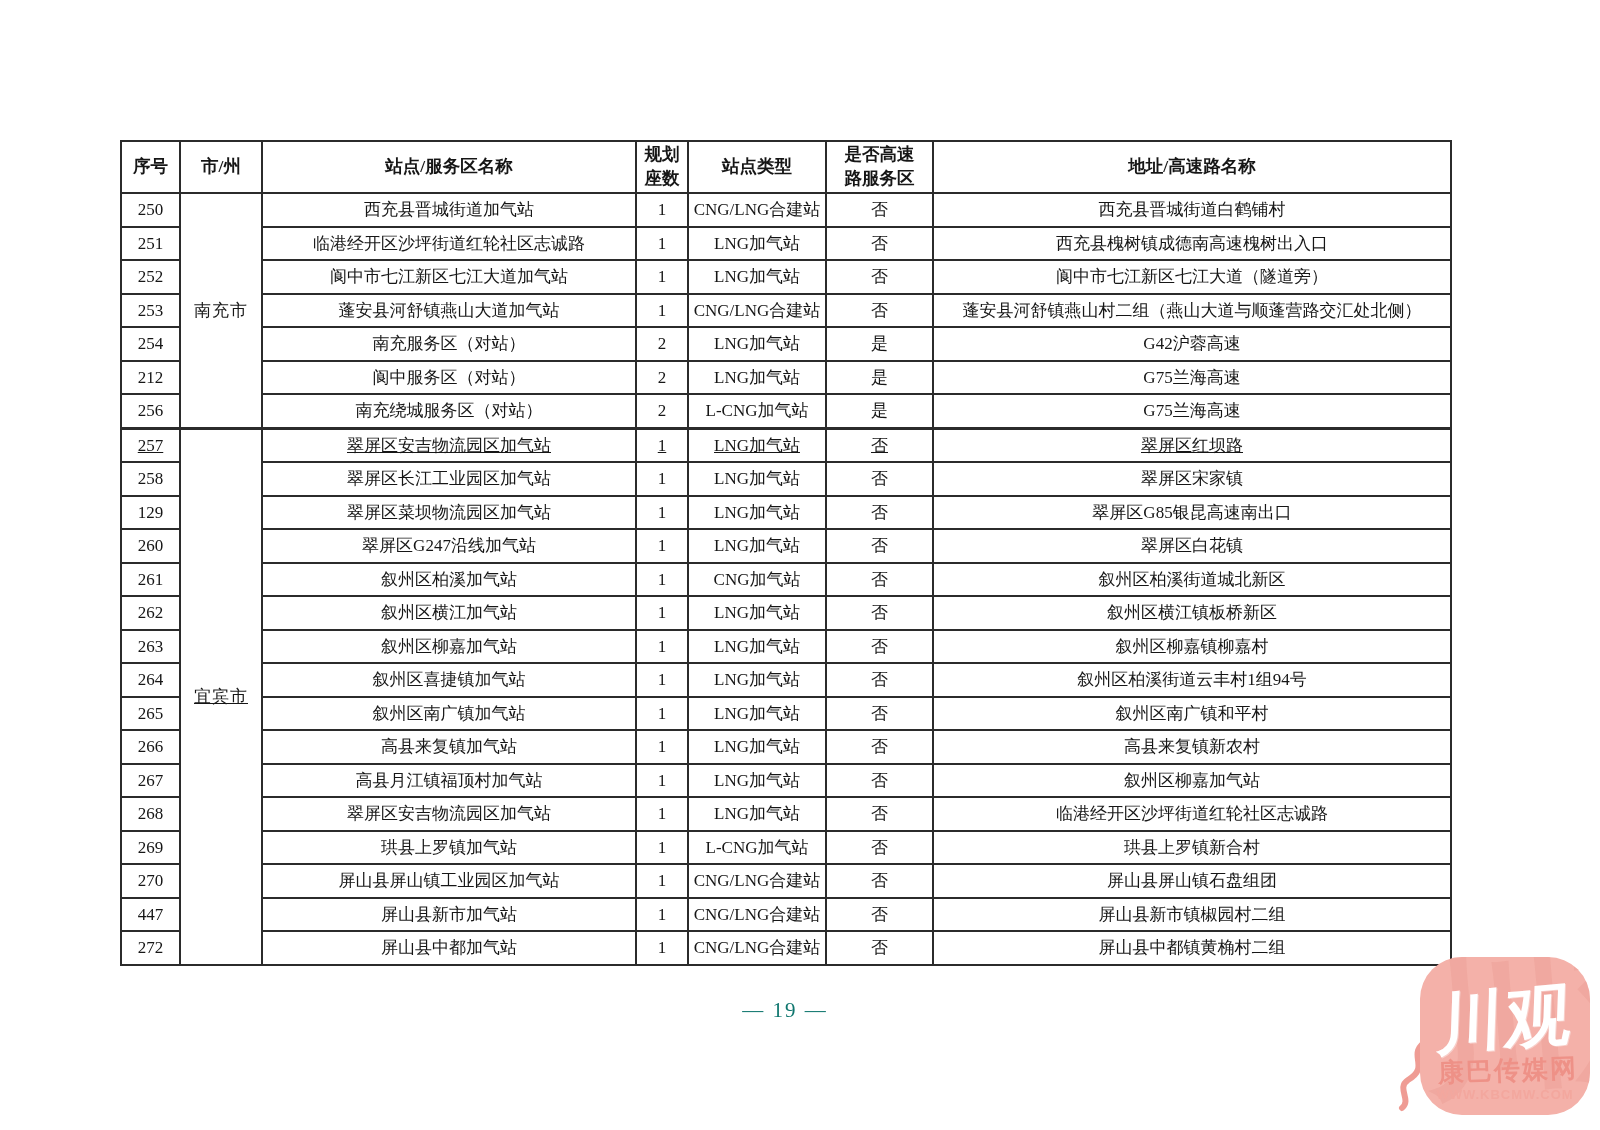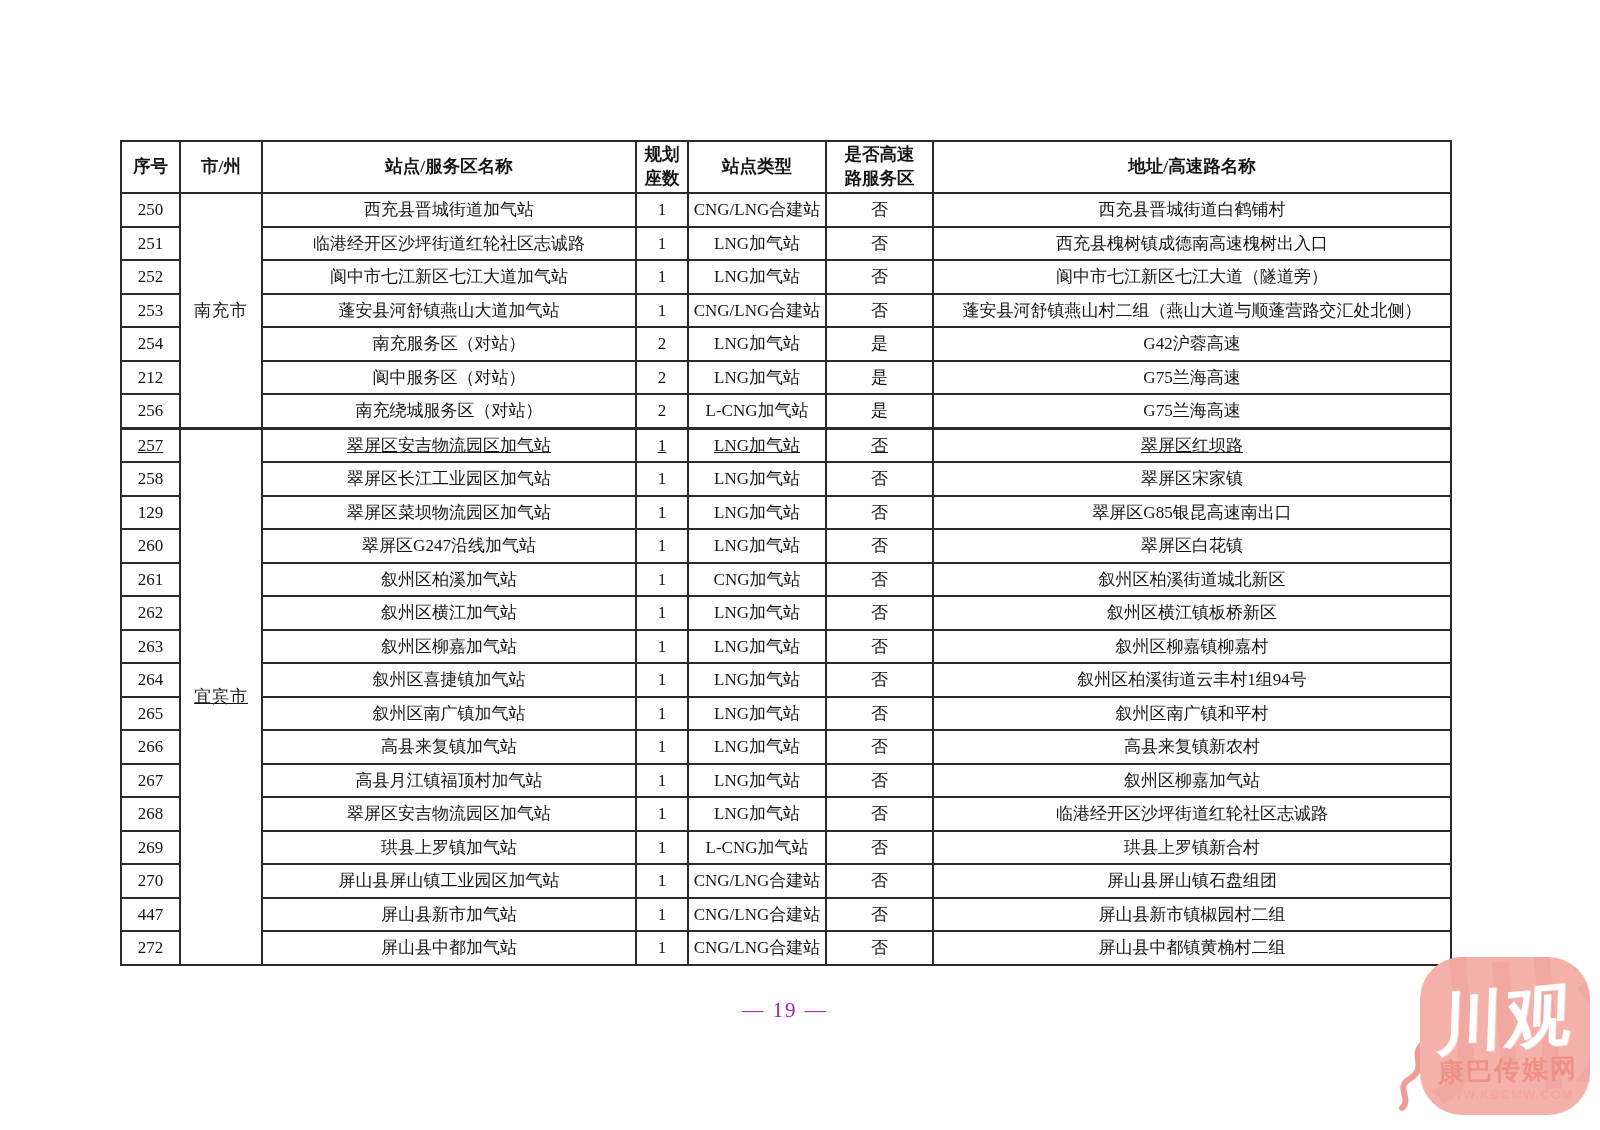--- a/index.html
+++ b/index.html
@@ -27,21 +27,21 @@
     height:50px;font-size:17.5px;font-weight:bold;
     white-space:pre-line;line-height:1.35;
   }
   table.stations td{height:31.5px;}
   tr.group-sep td{border-top-width:3px;text-decoration:underline;}
   td.city-cell{font-size:17px;letter-spacing:1px;}
 
   
   .page-number{
     position:absolute;left:120px;top:998px;width:1330px;
-    text-align:center;font-size:21px;color:#a21caf;letter-spacing:2px;
+    text-align:center;font-size:21px;color:#0f766e;letter-spacing:2px;
   }
 
   
   .wm-badge{
     position:absolute;left:1420px;top:957px;width:170px;height:158px;
     background:#f4b1a9;border-radius:42px;overflow:hidden;
   }
   .wm-pattern{
     position:absolute;left:4px;top:-34px;width:220px;
     font-size:150px;font-weight:bold;color:#eb9e94;opacity:.45;

